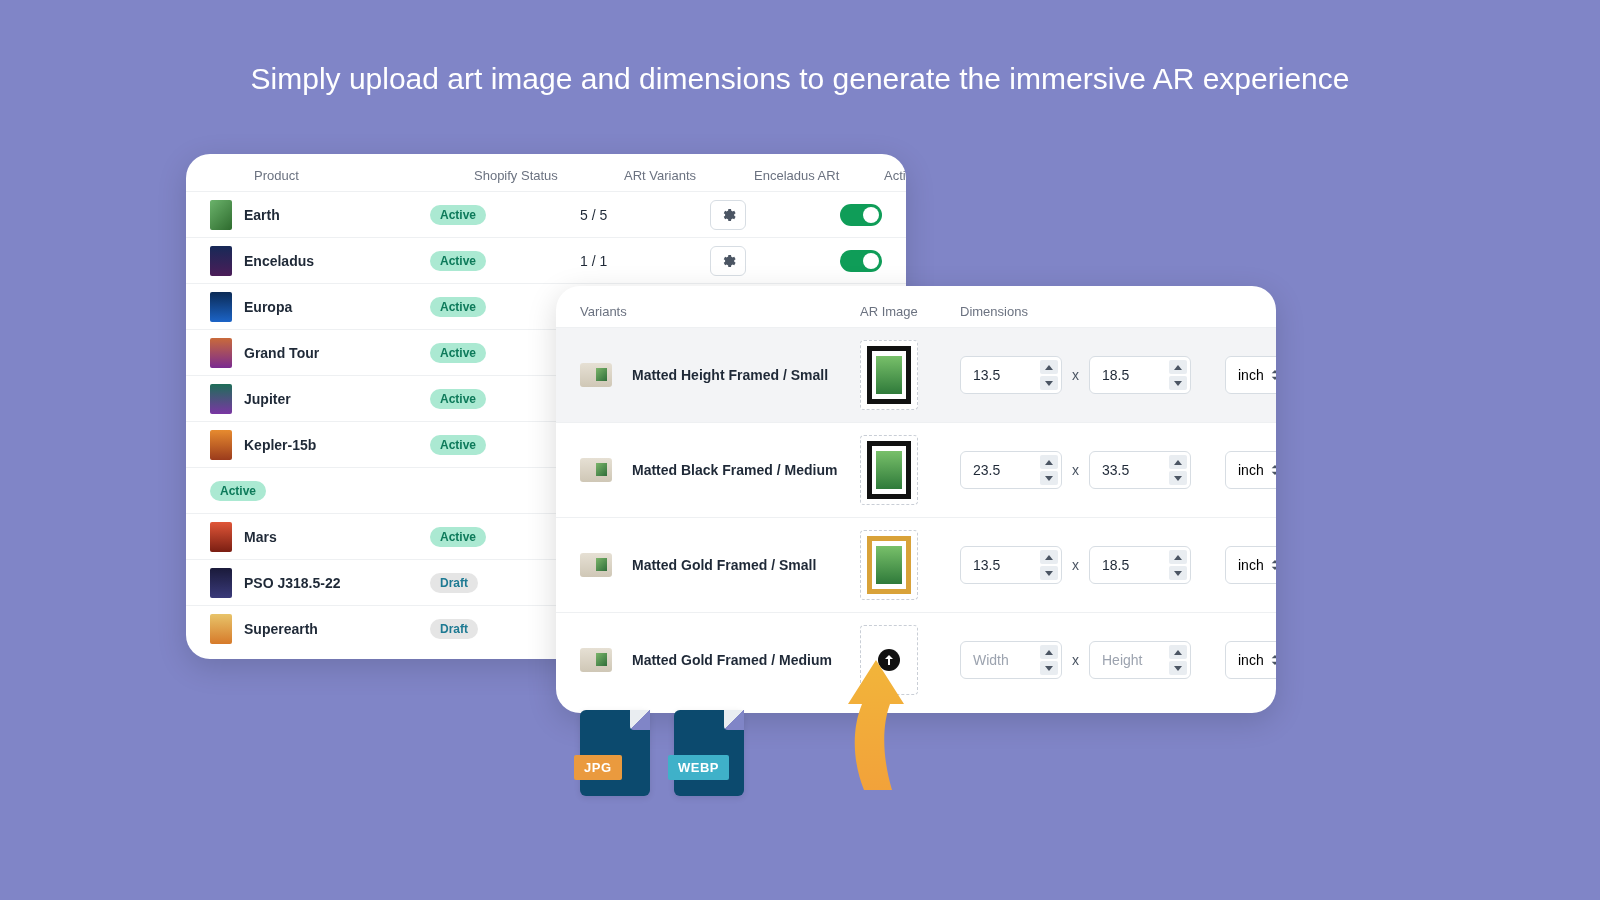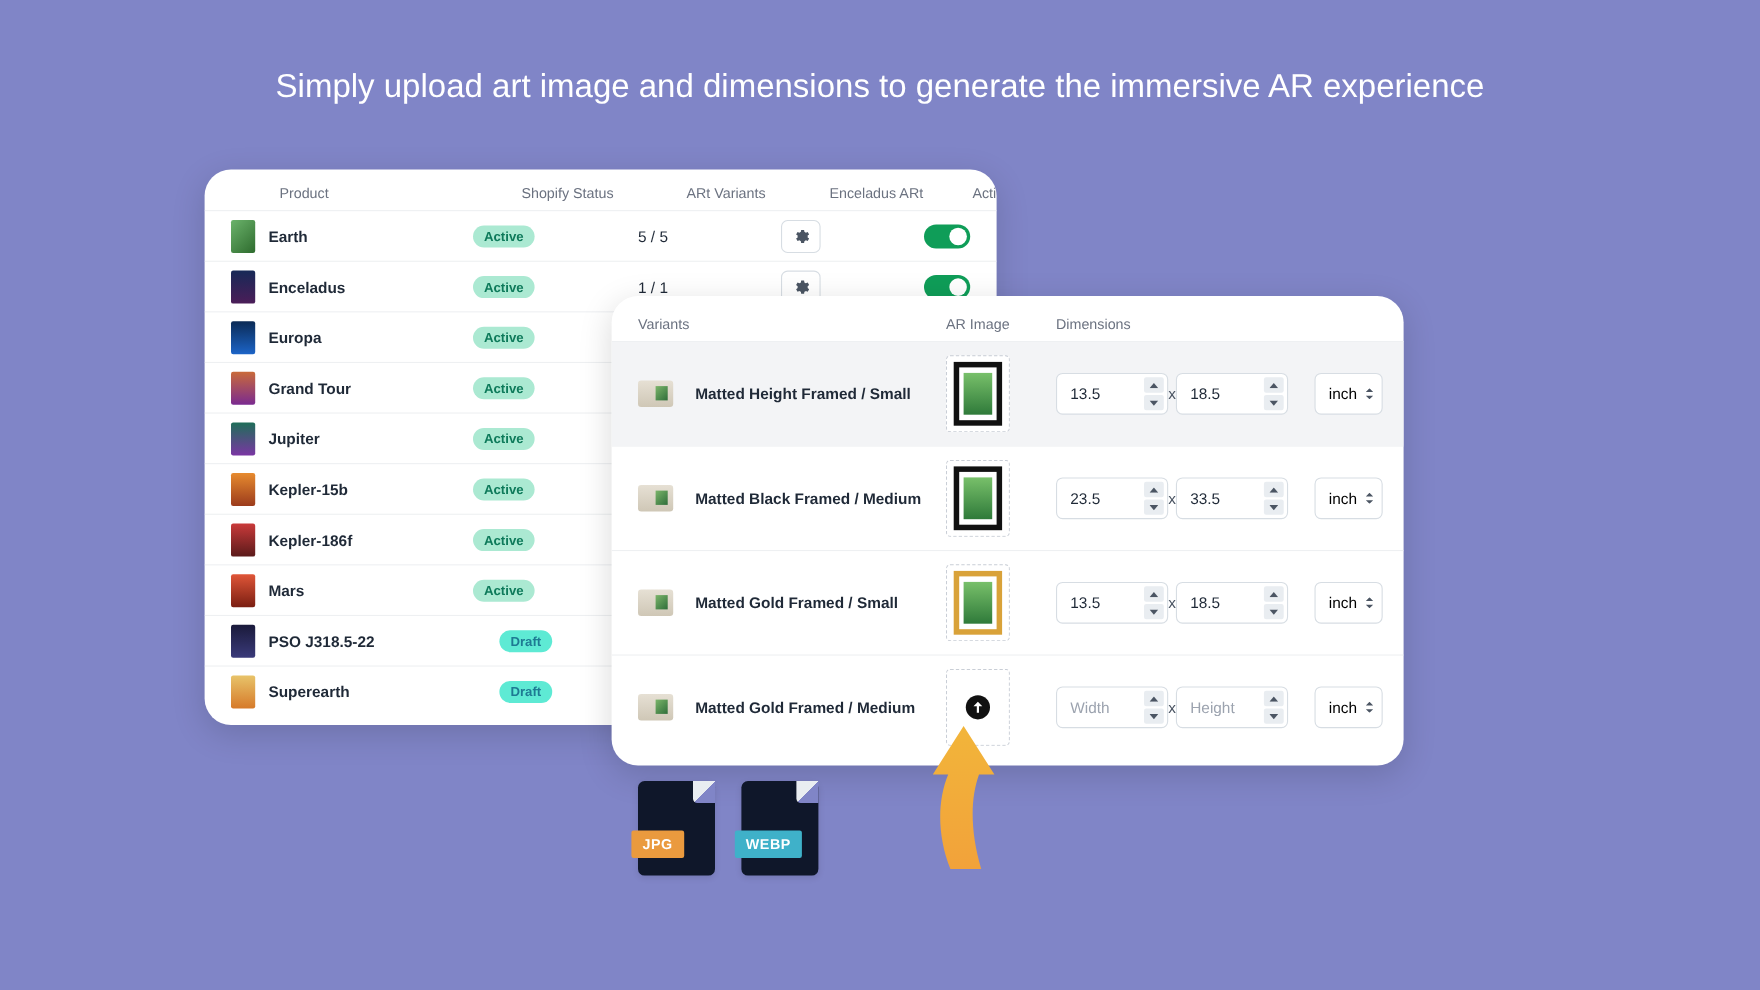--- a/index.html
+++ b/index.html
@@ -55,39 +55,39 @@
   .thumb.g{background:linear-gradient(#c93a3a,#5a1a1a);}
   .thumb.h{background:linear-gradient(#e05638,#7a1e12);}
   .thumb.i{background:linear-gradient(#1a1a3a,#3a3a7a);}
   .thumb.j{background:linear-gradient(#e8c46a,#d67a2a);}
   .pname { font-size:14px; font-weight:700; color:#1f2937; }
   .badge {
     display:inline-block; padding:3px 10px; border-radius:12px;
     font-size:12px; font-weight:600;
   }
   .badge.active { background:#abe9d2; color:#0d7a5a; }
-  .badge.draft  { background:#5eead4; color:#1e7a93;margin-left:24px; }
+  .badge.draft  { background:#e5e5e5; color:#1e7a93; }
   .variants-txt { font-size:14px; color:#1f2937; }
   .gear-btn {
     width:36px; height:30px; border:1px solid #d7dde3; border-radius:6px;
     display:flex; align-items:center; justify-content:center; background:#fff;
     cursor:pointer;
   }
   .gear-btn svg{width:16px;height:16px;fill:#4b5563;}
   .toggle {
     width:42px; height:22px; background:#0f9d58; border-radius:11px;
     position:relative; cursor:pointer;
   }
   .toggle::after{
     content:""; position:absolute; right:3px; top:3px;
     width:16px; height:16px; background:#fff; border-radius:50%;
   }
   
   .variant-card {
-    top: 269px; left: 556px;
+    top: 286px; left: 556px;
     width: 720px;
     padding: 18px 0 6px;
   }
   .v-head {
     display:grid;
     grid-template-columns: 280px 100px 1fr;
     padding:0 24px 8px;
     color:#6b7280; font-size:13px; font-weight:500;
   }
   .v-row {
@@ -118,21 +118,21 @@
   }
   .frame.black{background:#111;}
   .frame.gold{background:#d9a239;}
   .frame .mat{width:34px;height:48px;background:#fff;display:flex;align-items:center;justify-content:center;}
   .frame .pic{width:26px;height:38px;background:linear-gradient(#78c06a,#2f7a3a);}
   .upload-circ{
     width:22px;height:22px;border-radius:50%;background:#111;
     display:flex;align-items:center;justify-content:center;
   }
   .upload-circ svg{width:12px;height:12px;fill:#fff;}
-  .dims{display:flex;align-items:center;}
+  .dims{display:flex;align-items:center;gap:10px;}
   .numwrap{position:relative;}
   .numwrap input{
     width:102px;height:38px;border:1px solid #d7dde3;border-radius:6px;
     padding:0 26px 0 12px;font-size:14px;color:#1f2937;background:#fff;
   }
   .numwrap input::placeholder{color:#9ca3af;}
   .spin{
     position:absolute; right:4px; top:4px; bottom:4px; width:18px;
     display:flex; flex-direction:column; gap:2px;
   }
@@ -147,21 +147,21 @@
     padding:0 22px 0 12px;font-size:14px;position:relative;display:flex;align-items:center;
     cursor:pointer;
     margin-left:24px;
   }
   .unit svg{position:absolute;right:7px;width:8px;height:10px;fill:#4b5563;}
   
   .files{
     position:absolute; left:580px; top:710px; display:flex; gap:24px;
   }
   .file{
-    width:70px;height:86px;background:#0f172a;border-radius:6px;position:relative;
+    width:70px;height:86px;background:#0c4a6e;border-radius:6px;position:relative;
     box-shadow:0 2px 6px rgba(0,0,0,.1);
   }
   .file::before{
     content:"";position:absolute;top:0;right:0;width:20px;height:20px;
     background:linear-gradient(135deg,#e9edf1 50%, #8085c7 50%);
     border-bottom-left-radius:4px;
   }
   .file .tag{
     position:absolute;left:-6px;bottom:16px;padding:5px 10px;border-radius:2px;
     color:#fff;font-size:13px;font-weight:800;letter-spacing:.5px;
@@ -257,24 +257,20 @@
     <div class="prod-cell">
       <div class="thumb f"></div>
       <span class="pname">Kepler-15b</span>
     </div>
     <div><span class="badge active">Active</span></div>
     <div class="variants-txt"></div>
     <div></div>
     <div></div>
       </div>
       <div class="p-row">
-    <div class="prod-cell">
-      <div class="thumb g"></div>
-      <span class="pname">Kepler-186f</span>
-    </div>
     <div><span class="badge active">Active</span></div>
     <div class="variants-txt"></div>
     <div></div>
     <div></div>
       </div>
       <div class="p-row">
     <div class="prod-cell">
       <div class="thumb h"></div>
       <span class="pname">Mars</span>
     </div>

